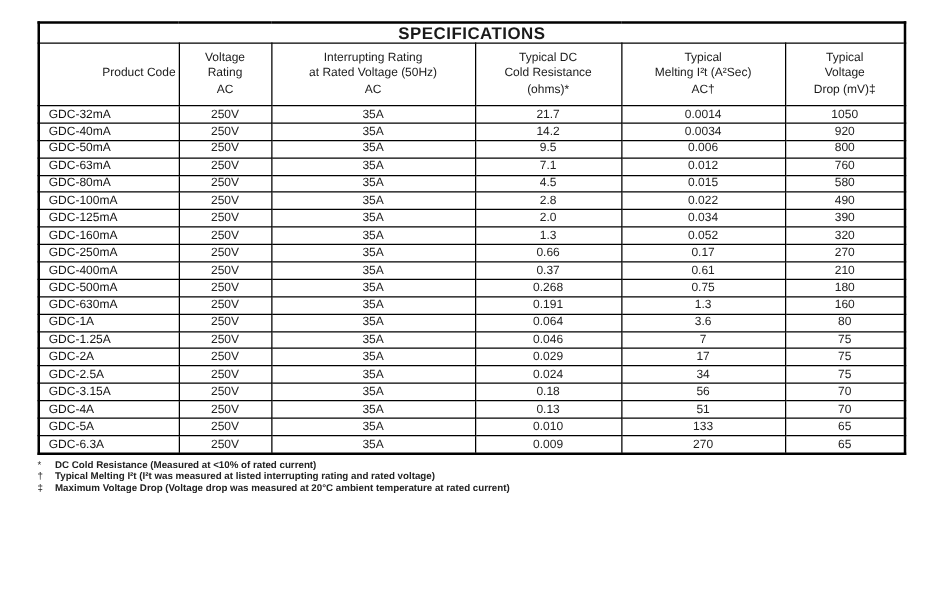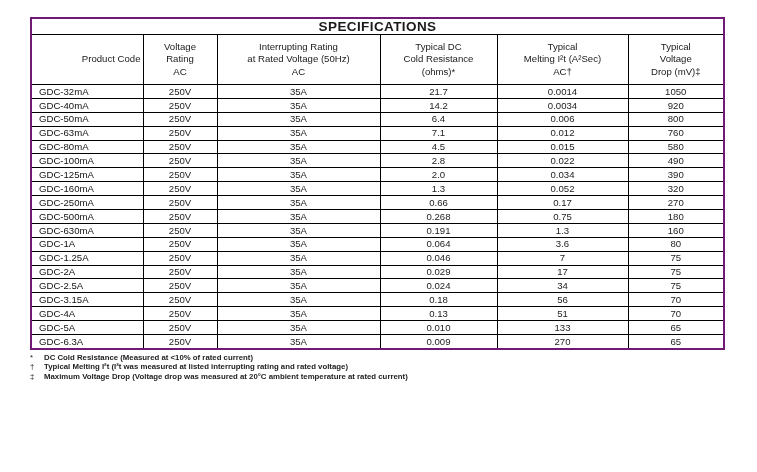--- a/index.html
+++ b/index.html
@@ -15,21 +15,21 @@
   .page {
     box-sizing: border-box;
     width: 757px;
     height: 472px;
     padding: 17px 30px 0 30px;
   }
   table.spec-table {
     border-collapse: collapse;
     table-layout: fixed;
     width: 579px;
-    border: 2px solid #701a75;
+    border: 2px solid #000000;
   }
   .spec-table th, .spec-table td {
     border: 1px solid #000;
     overflow: hidden;
   }
   .title-row th {
     height: 15px;
     padding: 0;
     text-align: center;
     vertical-align: middle;
@@ -137,21 +137,21 @@
           <td>250V</td>
           <td>35A</td>
           <td>14.2</td>
           <td>0.0034</td>
           <td>920</td>
         </tr>
         <tr>
           <td class="code">GDC-50mA</td>
           <td>250V</td>
           <td>35A</td>
-          <td>6.4</td>
+          <td>9.5</td>
           <td>0.006</td>
           <td>800</td>
         </tr>
         <tr>
           <td class="code">GDC-63mA</td>
           <td>250V</td>
           <td>35A</td>
           <td>7.1</td>
           <td>0.012</td>
           <td>760</td>
@@ -188,20 +188,28 @@
           <td>0.052</td>
           <td>320</td>
         </tr>
         <tr>
           <td class="code">GDC-250mA</td>
           <td>250V</td>
           <td>35A</td>
           <td>0.66</td>
           <td>0.17</td>
           <td>270</td>
+        </tr>
+        <tr>
+          <td class="code">GDC-400mA</td>
+          <td>250V</td>
+          <td>35A</td>
+          <td>0.37</td>
+          <td>0.61</td>
+          <td>210</td>
         </tr>
         <tr>
           <td class="code">GDC-500mA</td>
           <td>250V</td>
           <td>35A</td>
           <td>0.268</td>
           <td>0.75</td>
           <td>180</td>
         </tr>
         <tr>

